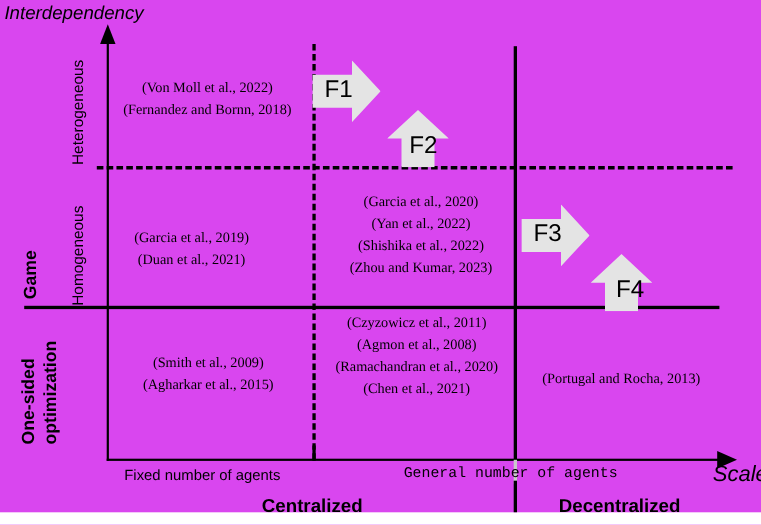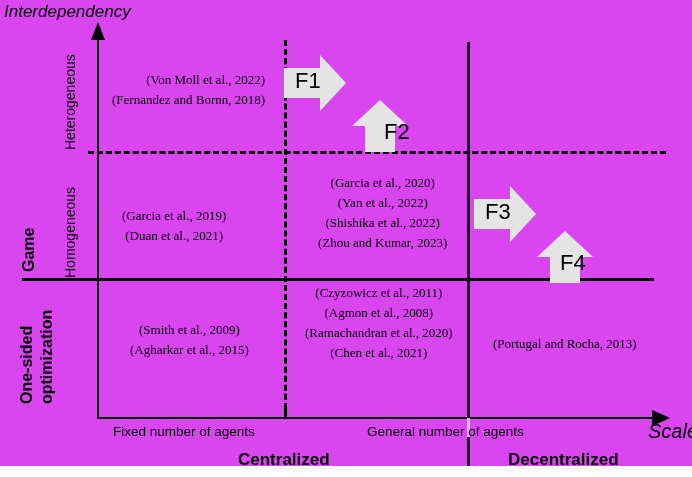--- a/index.html
+++ b/index.html
@@ -147,37 +147,37 @@
     position: absolute;
     font-family: "Liberation Serif", serif;
     font-size: 13px;
     color: #000;
     text-align: center;
     line-height: 1.55;
     white-space: nowrap;
   }
   .cite-block div { white-space: nowrap; }
 
-  #cite-q1 { left: 112px; top: 70px; text-align: right; }
+  #cite-q1 { left: 112px; top: 70px; }
   #cite-q2 { left: 122px; top: 178px; margin-top: 28px; }
   #cite-q3 { left: 318px; top: 173px; }
   #cite-q4 { left: 130px; top: 320px; }
   #cite-q5 { left: 305px; top: 283px; }
   #cite-q6 { left: 493px; top: 334px; }
 
   
   .tick-label {
     position: absolute;
     font-family: "Liberation Sans", sans-serif;
     font-size: 13.5px;
     color: #000;
     white-space: nowrap;
   }
   #tick-fixed   { left: 113px; top: 424px; }
-  #tick-general { left: 367px; top: 424px; }
+  #tick-general { left: 367px; top: 424px; font-family: Liberation Mono, monospace; }
 
   
   .bottom-caption {
     position: absolute;
     font-family: "Liberation Sans", sans-serif;
     font-weight: bold;
     font-size: 17px;
     color: #000;
     white-space: nowrap;
   }
@@ -192,21 +192,21 @@
   .arrow-label {
     position: absolute;
     font-family: "Liberation Sans", sans-serif;
     font-size: 22px;
     color: #000;
     white-space: nowrap;
   }
   #arrow-f1 { left: 284px; top: 55px; }
   #arrow-f1-label { left: 295px; top: 68px; }
   #arrow-f2 { left: 352px; top: 100px; }
-  #arrow-f2-label { left: 372px; top: 119px; margin-left: 12px; }
+  #arrow-f2-label { left: 372px; top: 119px; }
   #arrow-f3 { left: 474px; top: 186px; }
   #arrow-f3-label { left: 485px; top: 199px; }
   #arrow-f4 { left: 537px; top: 231px; }
   #arrow-f4-label { left: 560px; top: 250px; }
 </style>
 </head>
 <body>
 
 <div id="canvas">
 

